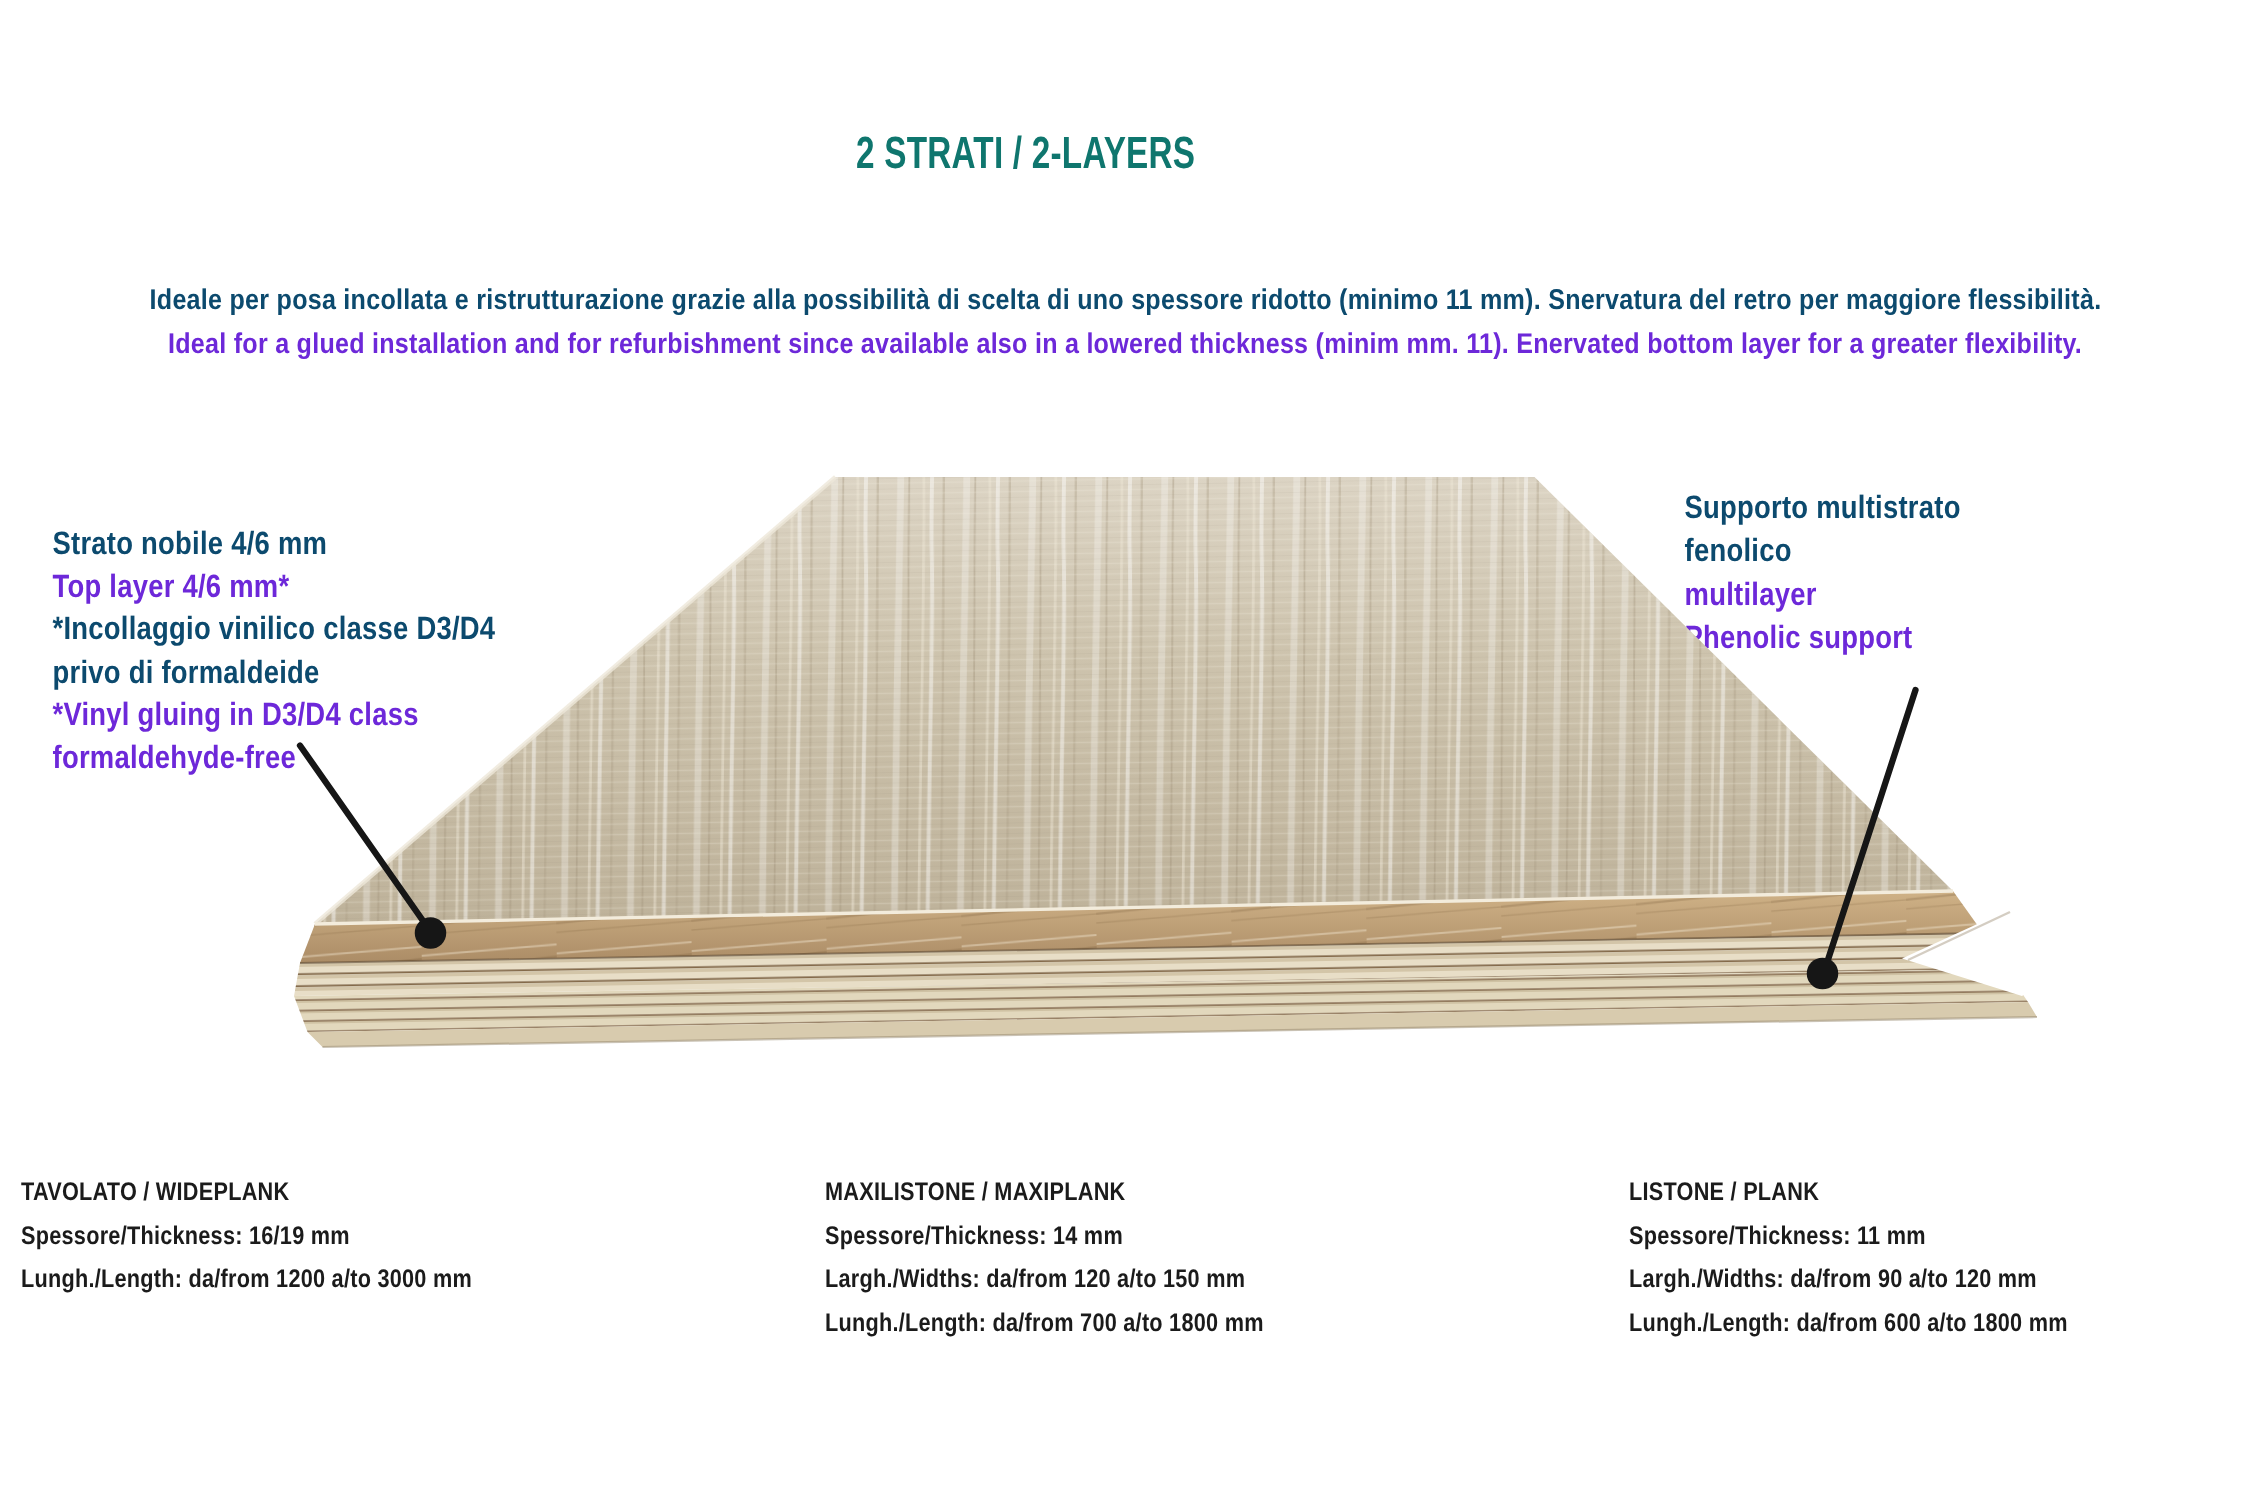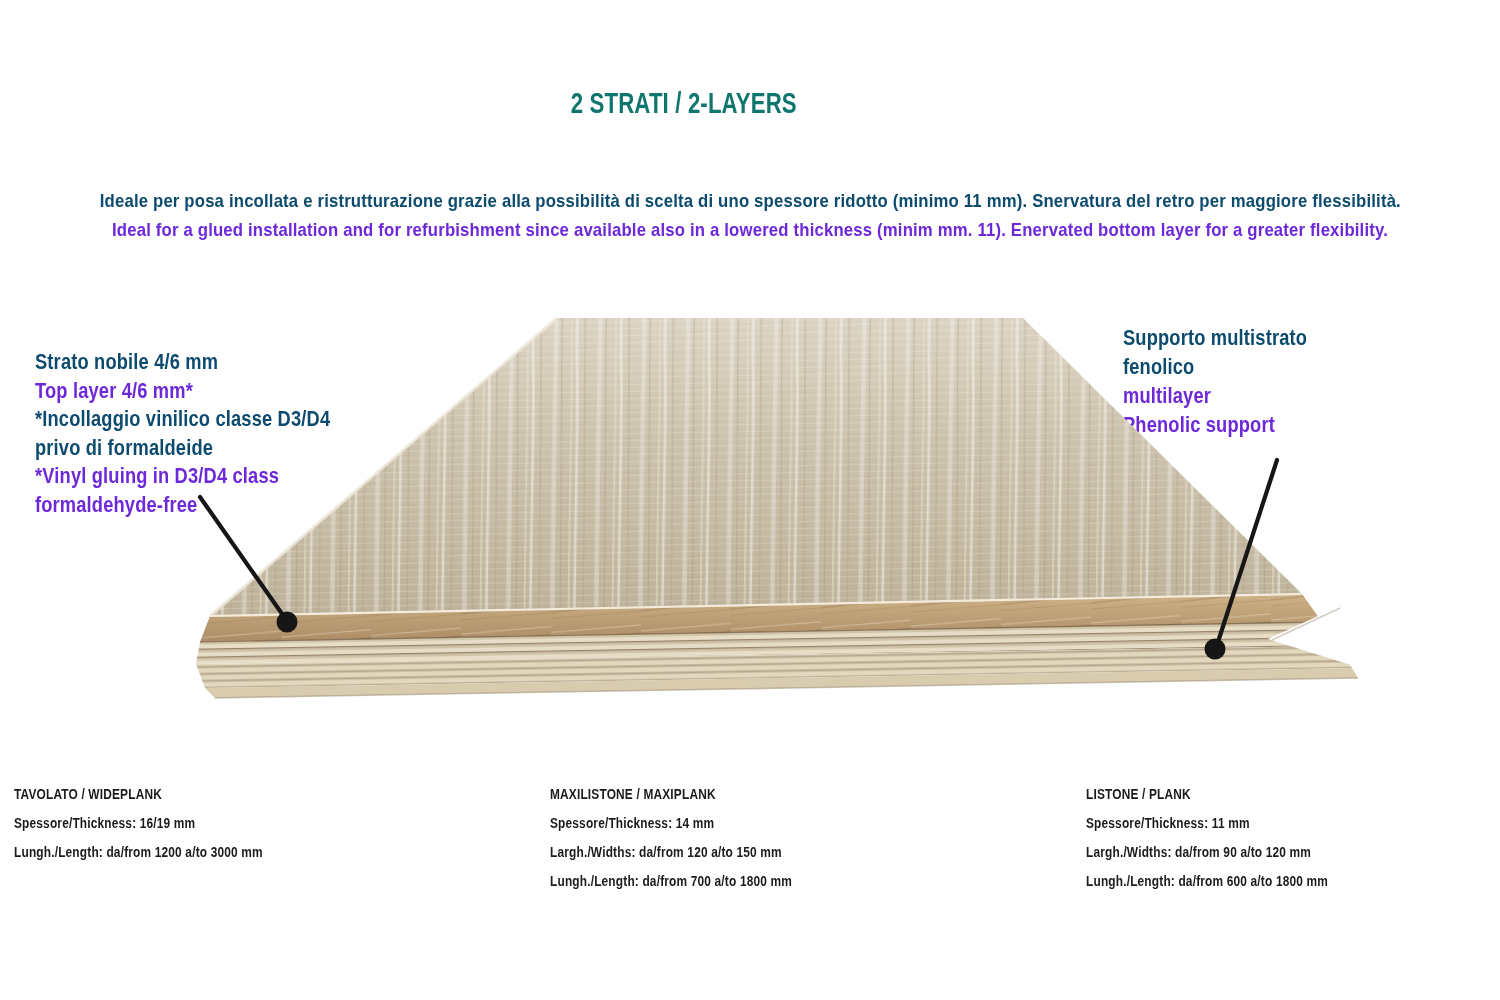--- a/index.html
+++ b/index.html
@@ -16,21 +16,21 @@
   .black{color:#0c4a6e;}
   .gray{color:#6d28d9;}
   .title-row{left:0;top:86px;width:1368px;text-align:center;font-size:30px;line-height:34px;color:#0f766e;}
   .intro-row{left:0;width:1500px;text-align:center;font-size:19px;line-height:24px;}
   .intro-it{top:189px;}
   .intro-en{top:218px;}
   .callout{font-size:21.5px;}
   .callout .line{display:block;}
   .callout-left{left:35px;top:309px;line-height:28.5px;margin-top:39px;}
   .callout-right{left:1123px;top:324px;line-height:29px;}
-  .specs-col{top:780px;font-size:14px;line-height:29px;color:#1b1b1b;}
+  .specs-col{top:780px;font-size:17px;line-height:29px;color:#1b1b1b;}
   .specs-col .line{display:block;}
   #plank-svg{left:0;top:0;width:1500px;height:1000px;pointer-events:none;}
 </style>
 </head>
 <body>
 
 <div class="abs title-row">
   <span class="cond ct">2 STRATI / 2-LAYERS</span>
 </div>
 

